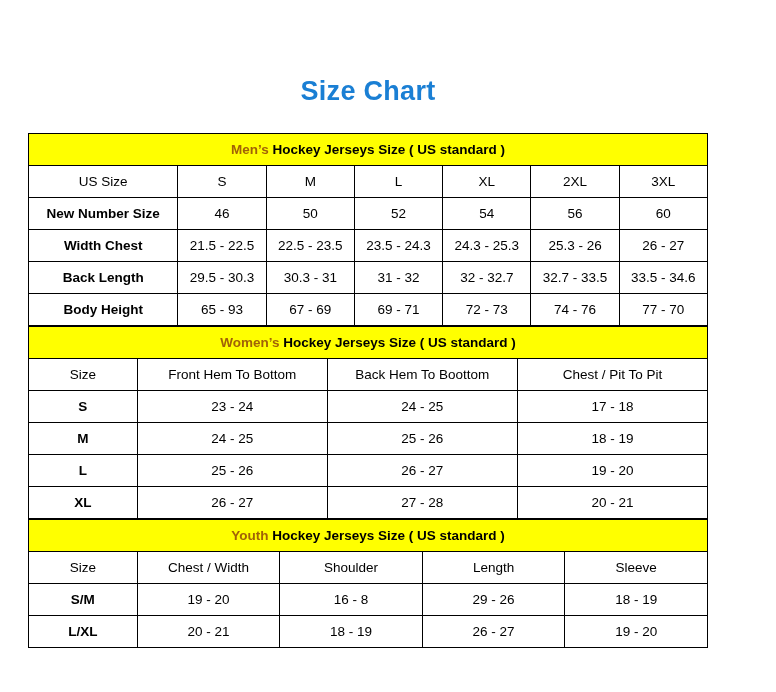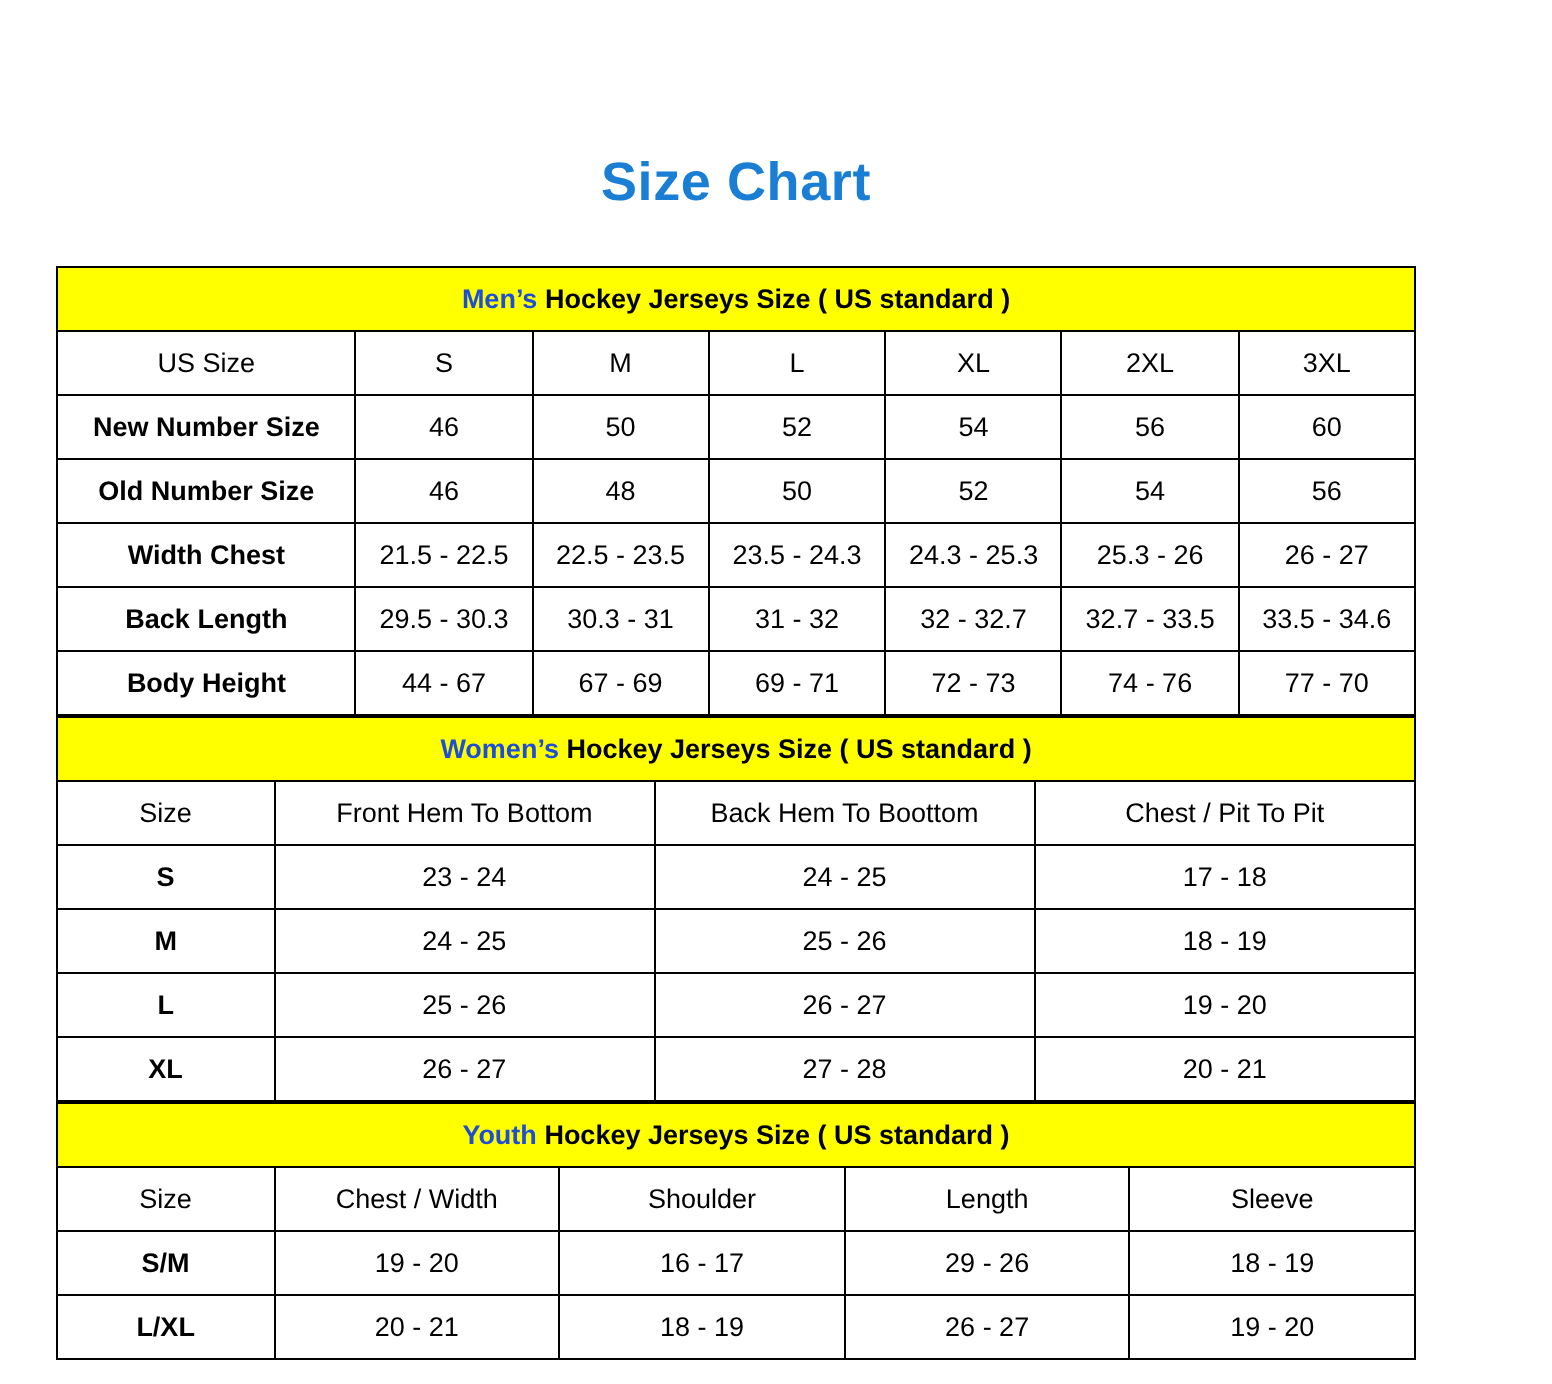--- a/index.html
+++ b/index.html
@@ -46,21 +46,21 @@
     height: 29px;
     padding: 1px 2px;
   }
   td.section {
     background: #ffff00;
     font-weight: bold;
     font-size: 14.5px;
     height: 31px;
   }
   td.section .hl-red {
-    color: #1d4ed8;
+    color: #a16207;
   }
   td.head {
     font-weight: normal;
   }
   td.rowlabel {
     font-weight: bold;
   }
   td.rowlabel-bold {
     font-weight: bold;
   }
@@ -102,49 +102,40 @@
         <tr>
           <td class="rowlabel">New Number Size</td>
           <td>46</td>
           <td>50</td>
           <td>52</td>
           <td>54</td>
           <td>56</td>
           <td>60</td>
         </tr>
         <tr>
-          <td class="rowlabel">Old Number Size</td>
-          <td>46</td>
-          <td>48</td>
-          <td>50</td>
-          <td>52</td>
-          <td>54</td>
-          <td>56</td>
-        </tr>
-        <tr>
           <td class="rowlabel">Width Chest</td>
           <td>21.5 - 22.5</td>
           <td>22.5 - 23.5</td>
           <td>23.5 - 24.3</td>
           <td>24.3 - 25.3</td>
           <td>25.3 - 26</td>
           <td>26 - 27</td>
         </tr>
         <tr>
           <td class="rowlabel">Back Length</td>
           <td>29.5 - 30.3</td>
           <td>30.3 - 31</td>
           <td>31 - 32</td>
           <td>32 - 32.7</td>
           <td>32.7 - 33.5</td>
           <td>33.5 - 34.6</td>
         </tr>
         <tr>
           <td class="rowlabel">Body Height</td>
-          <td>44 - 67</td>
+          <td>65 - 93</td>
           <td>67 - 69</td>
           <td>69 - 71</td>
           <td>72 - 73</td>
           <td>74 - 76</td>
           <td>77 - 70</td>
         </tr>
       </tbody>
     </table>
 
     <table class="size-table">
@@ -210,21 +201,21 @@
         <tr>
           <td class="head">Size</td>
           <td class="head">Chest / Width</td>
           <td class="head">Shoulder</td>
           <td class="head">Length</td>
           <td class="head">Sleeve</td>
         </tr>
         <tr>
           <td class="rowlabel-bold">S/M</td>
           <td>19 - 20</td>
-          <td>16 - 17</td>
+          <td>16 - 8</td>
           <td>29 - 26</td>
           <td>18 - 19</td>
         </tr>
         <tr>
           <td class="rowlabel-bold">L/XL</td>
           <td>20 - 21</td>
           <td>18 - 19</td>
           <td>26 - 27</td>
           <td>19 - 20</td>
         </tr>

